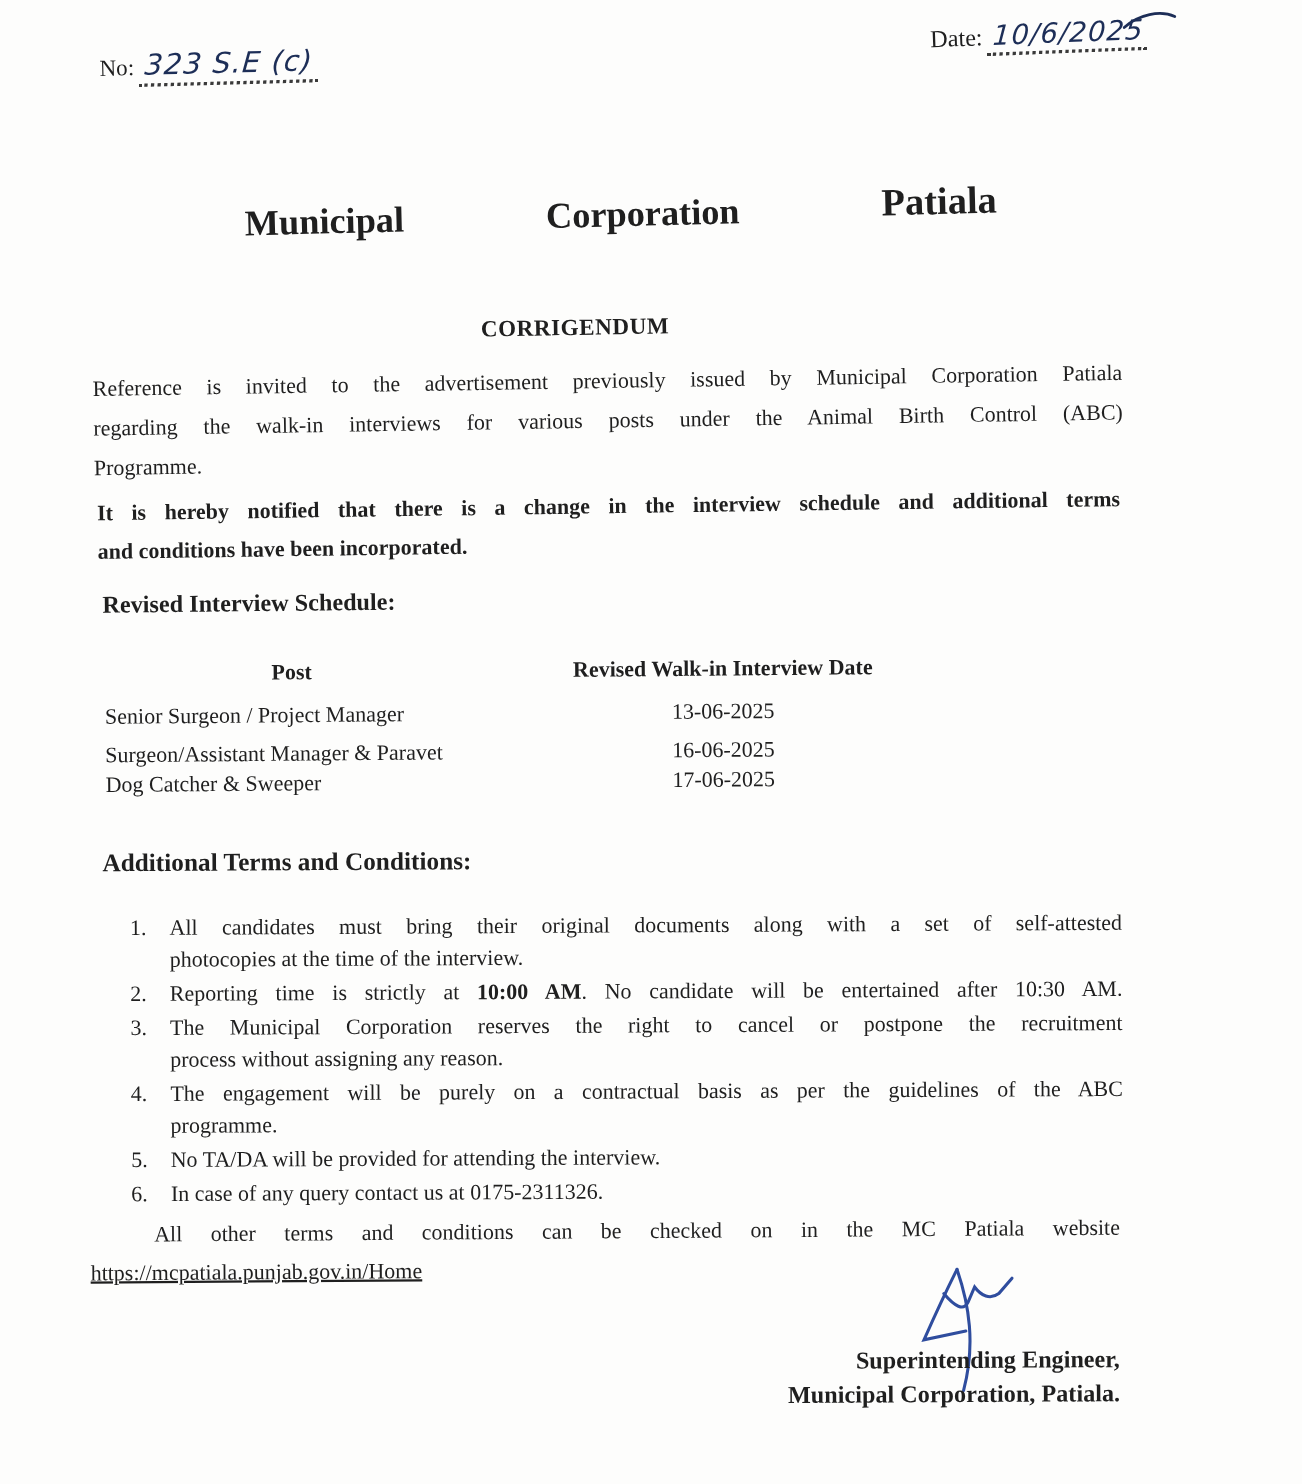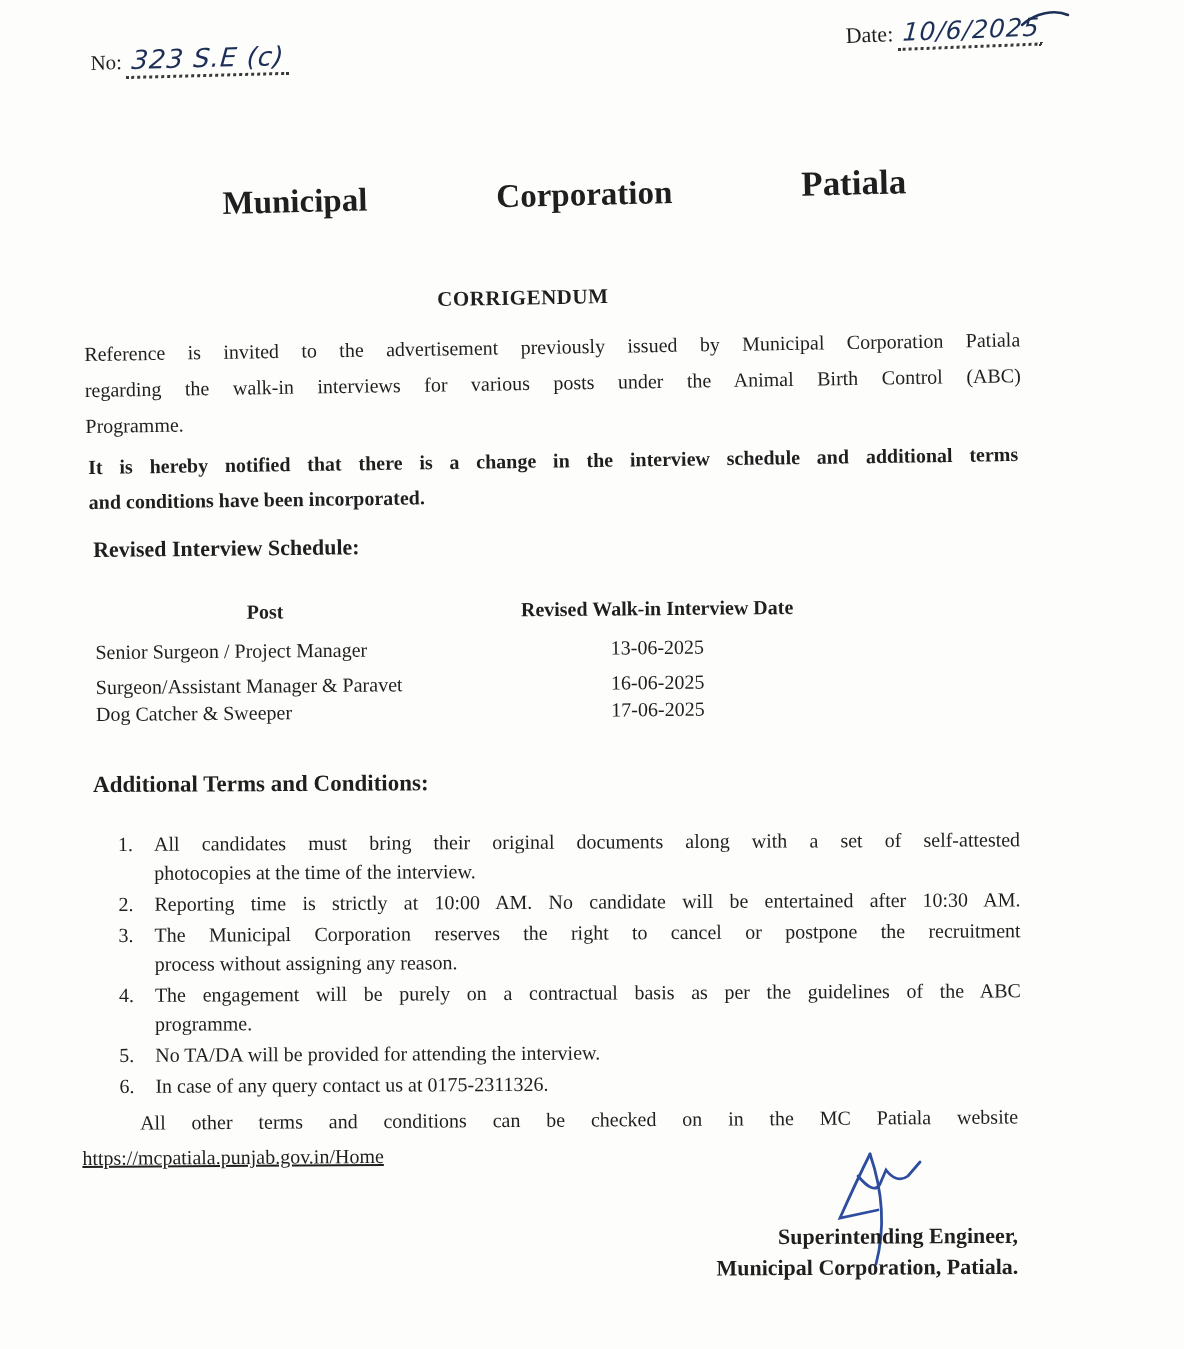--- a/index.html
+++ b/index.html
@@ -61,21 +61,21 @@
   .sched .head .c2{text-align:center;}
   .srow .c2{text-align:center;transform:translateX(-28px);}
   .r1{margin-bottom:12px;}
   .r2{margin-bottom:4px;}
 
   
   .terms{left:118px;top:830px;width:902px;font-size:20px;line-height:29px;transform:rotate(-0.3deg);}
   .li{display:flex;margin-bottom:2px;}
   .li .num{width:36px;flex:none;}
   .li .txt{flex:1;}
-  .li b{font-weight:normal;}
+  .li b{font-weight:bold;}
 
   
   .closing{left:82px;top:1106px;width:936px;font-size:20px;line-height:35px;transform:rotate(-0.4deg);}
   .closing .first{text-indent:58px;}
   .url{text-decoration:underline;color:#1f1f1f;}
 
   
   .sigtext{
     left:600px;top:1222px;width:418px;
     text-align:right;font-weight:bold;font-size:22px;line-height:31px;

